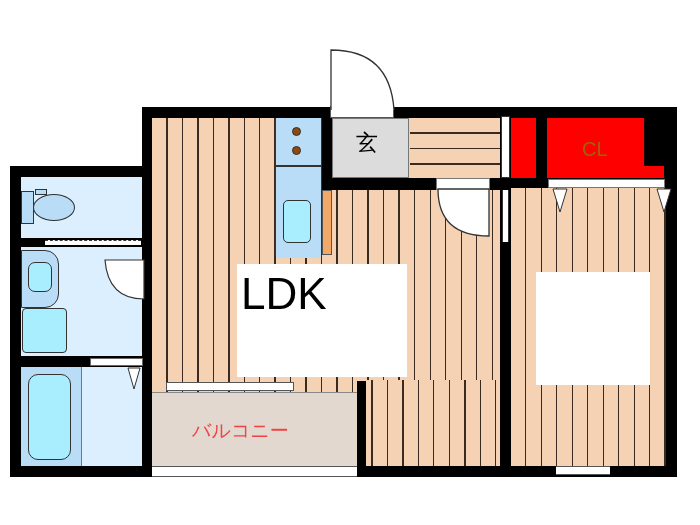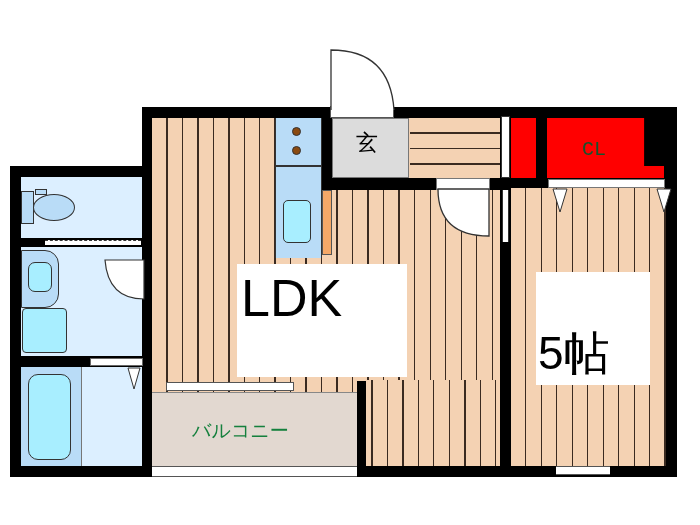--- a/index.html
+++ b/index.html
@@ -50,41 +50,40 @@
   <svg style="left:436px;top:188px;" width="56" height="52">
       <path d="M2,1 Q2,48 53,48 L53,1 Z" fill="#fff" stroke="#333" stroke-width="1.3"></path>
     </svg>
 
   <div class="abs wall" style="left:500px;top:118px;width:11px;height:348px;"></div>
   <div class="abs" style="left:502px;top:190px;width:7px;height:52px;background:#fff;border-left:1px solid #333;border-right:1px solid #333;"></div>
   <div class="abs" style="left:501px;top:116px;width:9px;height:62px;background:#fff;border:1px solid #333;"></div>
 
   <div class="abs red" style="left:511px;top:118px;width:25px;height:60px;"></div>
   <div class="abs red" style="left:547px;top:118px;width:117px;height:60px;clip-path:polygon(0 0,83% 0,83% 80%,100% 80%,100% 100%,0 100%);"></div>
-  <div class="abs" style="left:582px;top:138px;font-size:20px;font-family:Liberation Mono, monospace;color:#14532d;">CL</div>
+  <div class="abs" style="left:582px;top:138px;font-size:20px;font-family:Liberation Sans, sans-serif;color:#a16207;">CL</div>
   <div class="abs" style="left:548px;top:179px;width:117px;height:9px;background:#fff;border:1px solid #777;"></div>
 
   <div class="abs floor" style="left:511px;top:188px;width:155px;height:278px;"></div>
   <svg style="left:552px;top:188px;" width="16" height="26">
       <path d="M1,1 L15,1 L8,24 Z" fill="#fff" stroke="#333" stroke-width="1"></path>
     </svg>
   <svg style="left:656px;top:188px;" width="16" height="26">
       <path d="M1,1 L15,1 L8,24 Z" fill="#fff" stroke="#333" stroke-width="1"></path>
     </svg>
   <div class="abs win" style="left:556px;top:466px;width:54px;height:9px;"></div>
 
   <div class="abs label" style="left:237px;top:264px;width:170px;height:113px;"></div>
-  <div class="abs label" style="left:241px;top:272px;font-size:52px;">LDK</div>
+  <div class="abs label" style="left:241px;top:272px;font-size:44px;">LDK</div>
 
   <div class="abs label" style="left:536px;top:272px;width:114px;height:113px;"></div>
-  <div class="abs label" style="left:538px;top:330px;font-size:46px;background:transparent;">5帖</div>
 
   <div class="abs" style="left:166px;top:382px;width:128px;height:9px;background:#fff;border:1px solid #555;"></div>
   <div class="abs" style="left:152px;top:392px;width:205px;height:74px;background:#e2d8d0;border-top:1px solid #888;"></div>
-  <div class="abs" style="left:192px;top:418px;font-size:19px;color:#15803d;">バルコニー</div>
+  <div class="abs" style="left:192px;top:418px;font-size:19px;color:#ef4444;">バルコニー</div>
   <div class="abs" style="left:152px;top:466px;width:206px;height:11px;background:#fff;border-top:1px solid #555;border-bottom:1px solid #555;"></div>
   <div class="abs wall" style="left:357px;top:381px;width:9px;height:96px;"></div>
 
   <div class="abs wet" style="left:21px;top:177px;width:121px;height:61px;"></div>
   <div class="abs fixture" style="left:21px;top:191px;width:13px;height:33px;border-radius:0;"></div>
   <div class="abs fixture" style="left:33px;top:194px;width:42px;height:27px;border-radius:50%;"></div>
   <div class="abs fixture" style="left:35px;top:189px;width:12px;height:6px;"></div>
   <div class="abs wall" style="left:21px;top:238px;width:121px;height:9px;"></div>
   <div class="abs" style="left:45px;top:240px;width:96px;height:5px;background:#fff;border-top:1px dashed #333;"></div>
 

